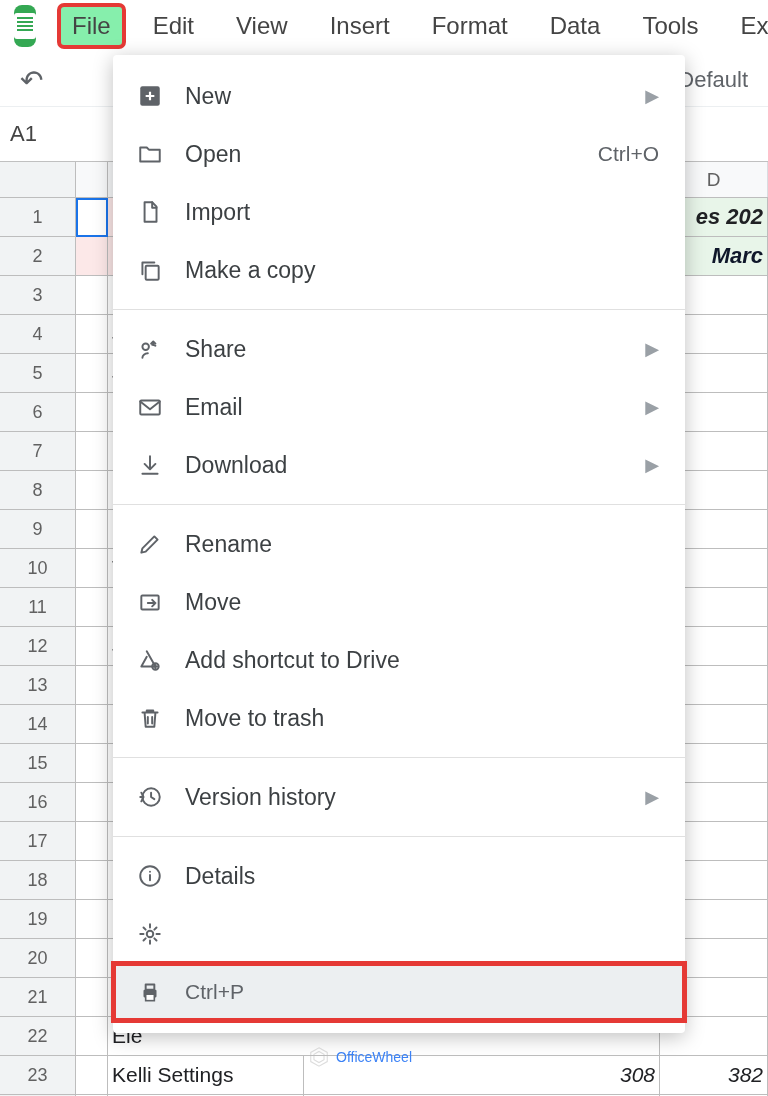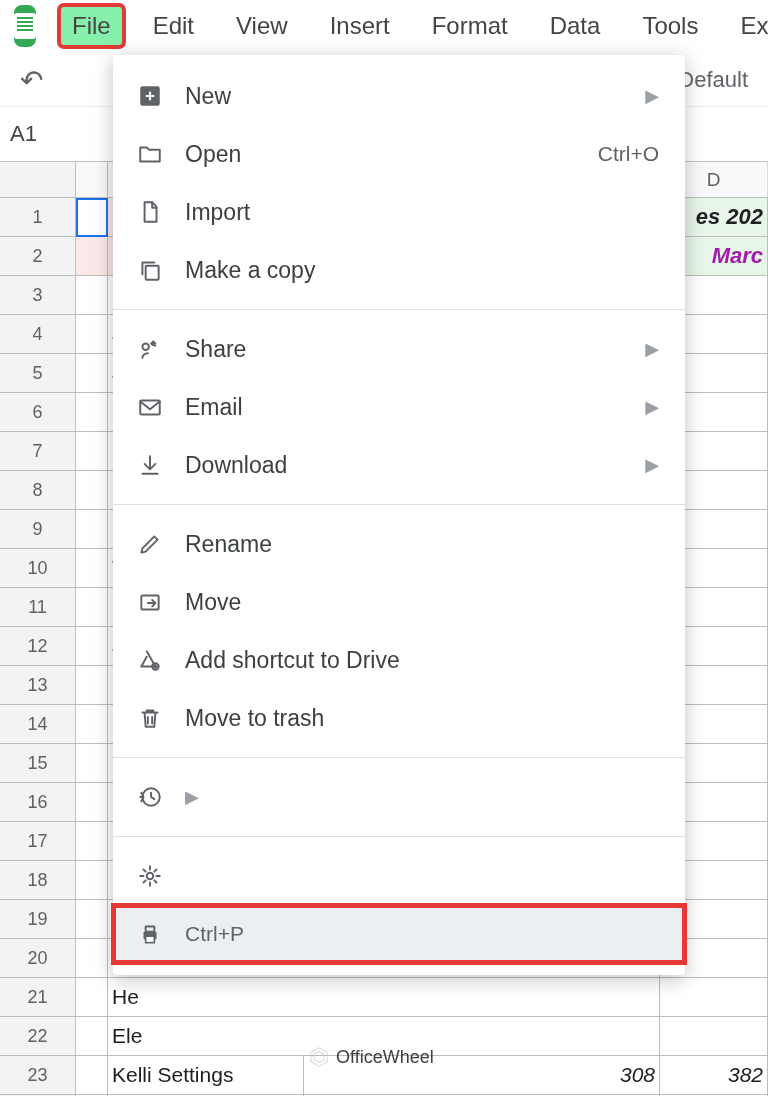--- a/index.html
+++ b/index.html
@@ -35,36 +35,36 @@
   .cell { border-right:1px solid #bdbdbd; border-bottom:1px solid #bdbdbd; display:flex; align-items:center; font-size:21px; padding: 0 4px; overflow:hidden; white-space:nowrap; }
   .cell.a { width: 32px; background:#fff; }
   .cell.b { width: 196px; }
   .cell.c { width: 356px; }
   .cell.d { width: 108px; text-align: center; }
   .row-1 .cell.a { outline: 2px solid #1a73e8; outline-offset:-2px; }
   .row-1 .cell, .row-2 .cell { background: #fce8e8; }
   .row-1 .cell.a { background:#fff; }
   .row-1 .cell.d, .row-2 .cell.d { background:#e8f5e9; font-weight:bold; text-align:right; justify-content:flex-end; }
   .row-1 .cell.d { font-size:22px; }
-  .row-2 .cell.d { color:#a21caf; font-size:22px; }
+  .row-2 .cell.d { color:#0f172a; font-size:22px; }
   .cell.c, .cell.d { justify-content:flex-end;font-style:italic; }
 
   
   .dropdown { position:absolute; top:55px; left:113px; width:572px; background:#fff; box-shadow: 0 4px 20px rgba(0,0,0,0.25); border-radius: 4px; z-index: 100; padding: 12px 0; }
   .menu-item { display:flex; align-items:center; height: 58px; padding: 0 26px 0 22px; font-size:23px; color:#3c4043; cursor:pointer; }
   .menu-item.highlight { background:#eceff1; outline:5px solid #e53935; outline-offset:-3px;}
   .menu-item .mi-icon { width: 30px; height:30px; margin-right: 20px; color:#5f6368; display:flex; align-items:center; justify-content:center; font-size:24px; }
   .menu-item .mi-label { flex: 1; }
   .menu-item .mi-short { color:#5f6368; font-size:21px; }
   .menu-item .mi-arrow { color:#9aa0a6; font-size:18px; }
   .menu-divider { height:1px; background:#e0e0e0; margin: 10px 0; }
 
   svg { display:block; }
 
-  .watermark { position:absolute; left:308px; top:1046px; color:#404040; font-size:18px; display:flex; align-items:center; gap:6px; z-index:200; }
+  .watermark { position:absolute; left:308px; top:1046px; color:#3b82f6; font-size:14px; display:flex; align-items:center; gap:6px; z-index:200; }
   .watermark svg { opacity:.5; }
 </style>
 </head>
 <body>
 
 <div class="topbar">
   <div class="logo">
       <div class="logo-inner"></div>
     </div>
   <div class="menubar" id="menubar">
@@ -351,23 +351,33 @@
       <span class="mi-label">Move to trash</span>
     </div>
     <div class="menu-divider"></div>
     <div class="menu-item">
       <span class="mi-icon">
         <svg width="26" height="26" viewBox="0 0 24 24">
           <circle cx="13" cy="12" r="8" stroke="#5f6368" stroke-width="1.8" fill="none" stroke-linecap="round" stroke-linejoin="round"></circle>
           <path d="M13 8v4l3 2M3 12h3M4 8l2 4-2 4" stroke="#5f6368" stroke-width="1.8" fill="none" stroke-linecap="round" stroke-linejoin="round"></path>
         </svg>
       </span>
+      <span class="mi-label">Version history</span>
       <span class="mi-arrow">▶</span>
     </div>
     <div class="menu-divider"></div>
+    <div class="menu-item">
+      <span class="mi-icon">
+        <svg width="26" height="26" viewBox="0 0 24 24">
+          <circle cx="12" cy="12" r="9" stroke="#5f6368" stroke-width="1.8" fill="none" stroke-linecap="round" stroke-linejoin="round"></circle>
+          <path d="M12 11v5M12 8v0" stroke="#5f6368" stroke-width="1.8" fill="none" stroke-linecap="round" stroke-linejoin="round"></path>
+        </svg>
+      </span>
+      <span class="mi-label">Details</span>
+    </div>
     <div class="menu-item">
       <span class="mi-icon">
         <svg width="26" height="26" viewBox="0 0 24 24">
           <circle cx="12" cy="12" r="3" stroke="#5f6368" stroke-width="1.8" fill="none" stroke-linecap="round" stroke-linejoin="round"></circle>
           <path d="M12 3v3M12 18v3M3 12h3M18 12h3M6 6l2 2M16 16l2 2M18 6l-2 2M8 16l-2 2" stroke="#5f6368" stroke-width="1.8" fill="none" stroke-linecap="round" stroke-linejoin="round"></path>
         </svg>
       </span>
     </div>
     <div class="menu-item highlight">
       <span class="mi-icon">

